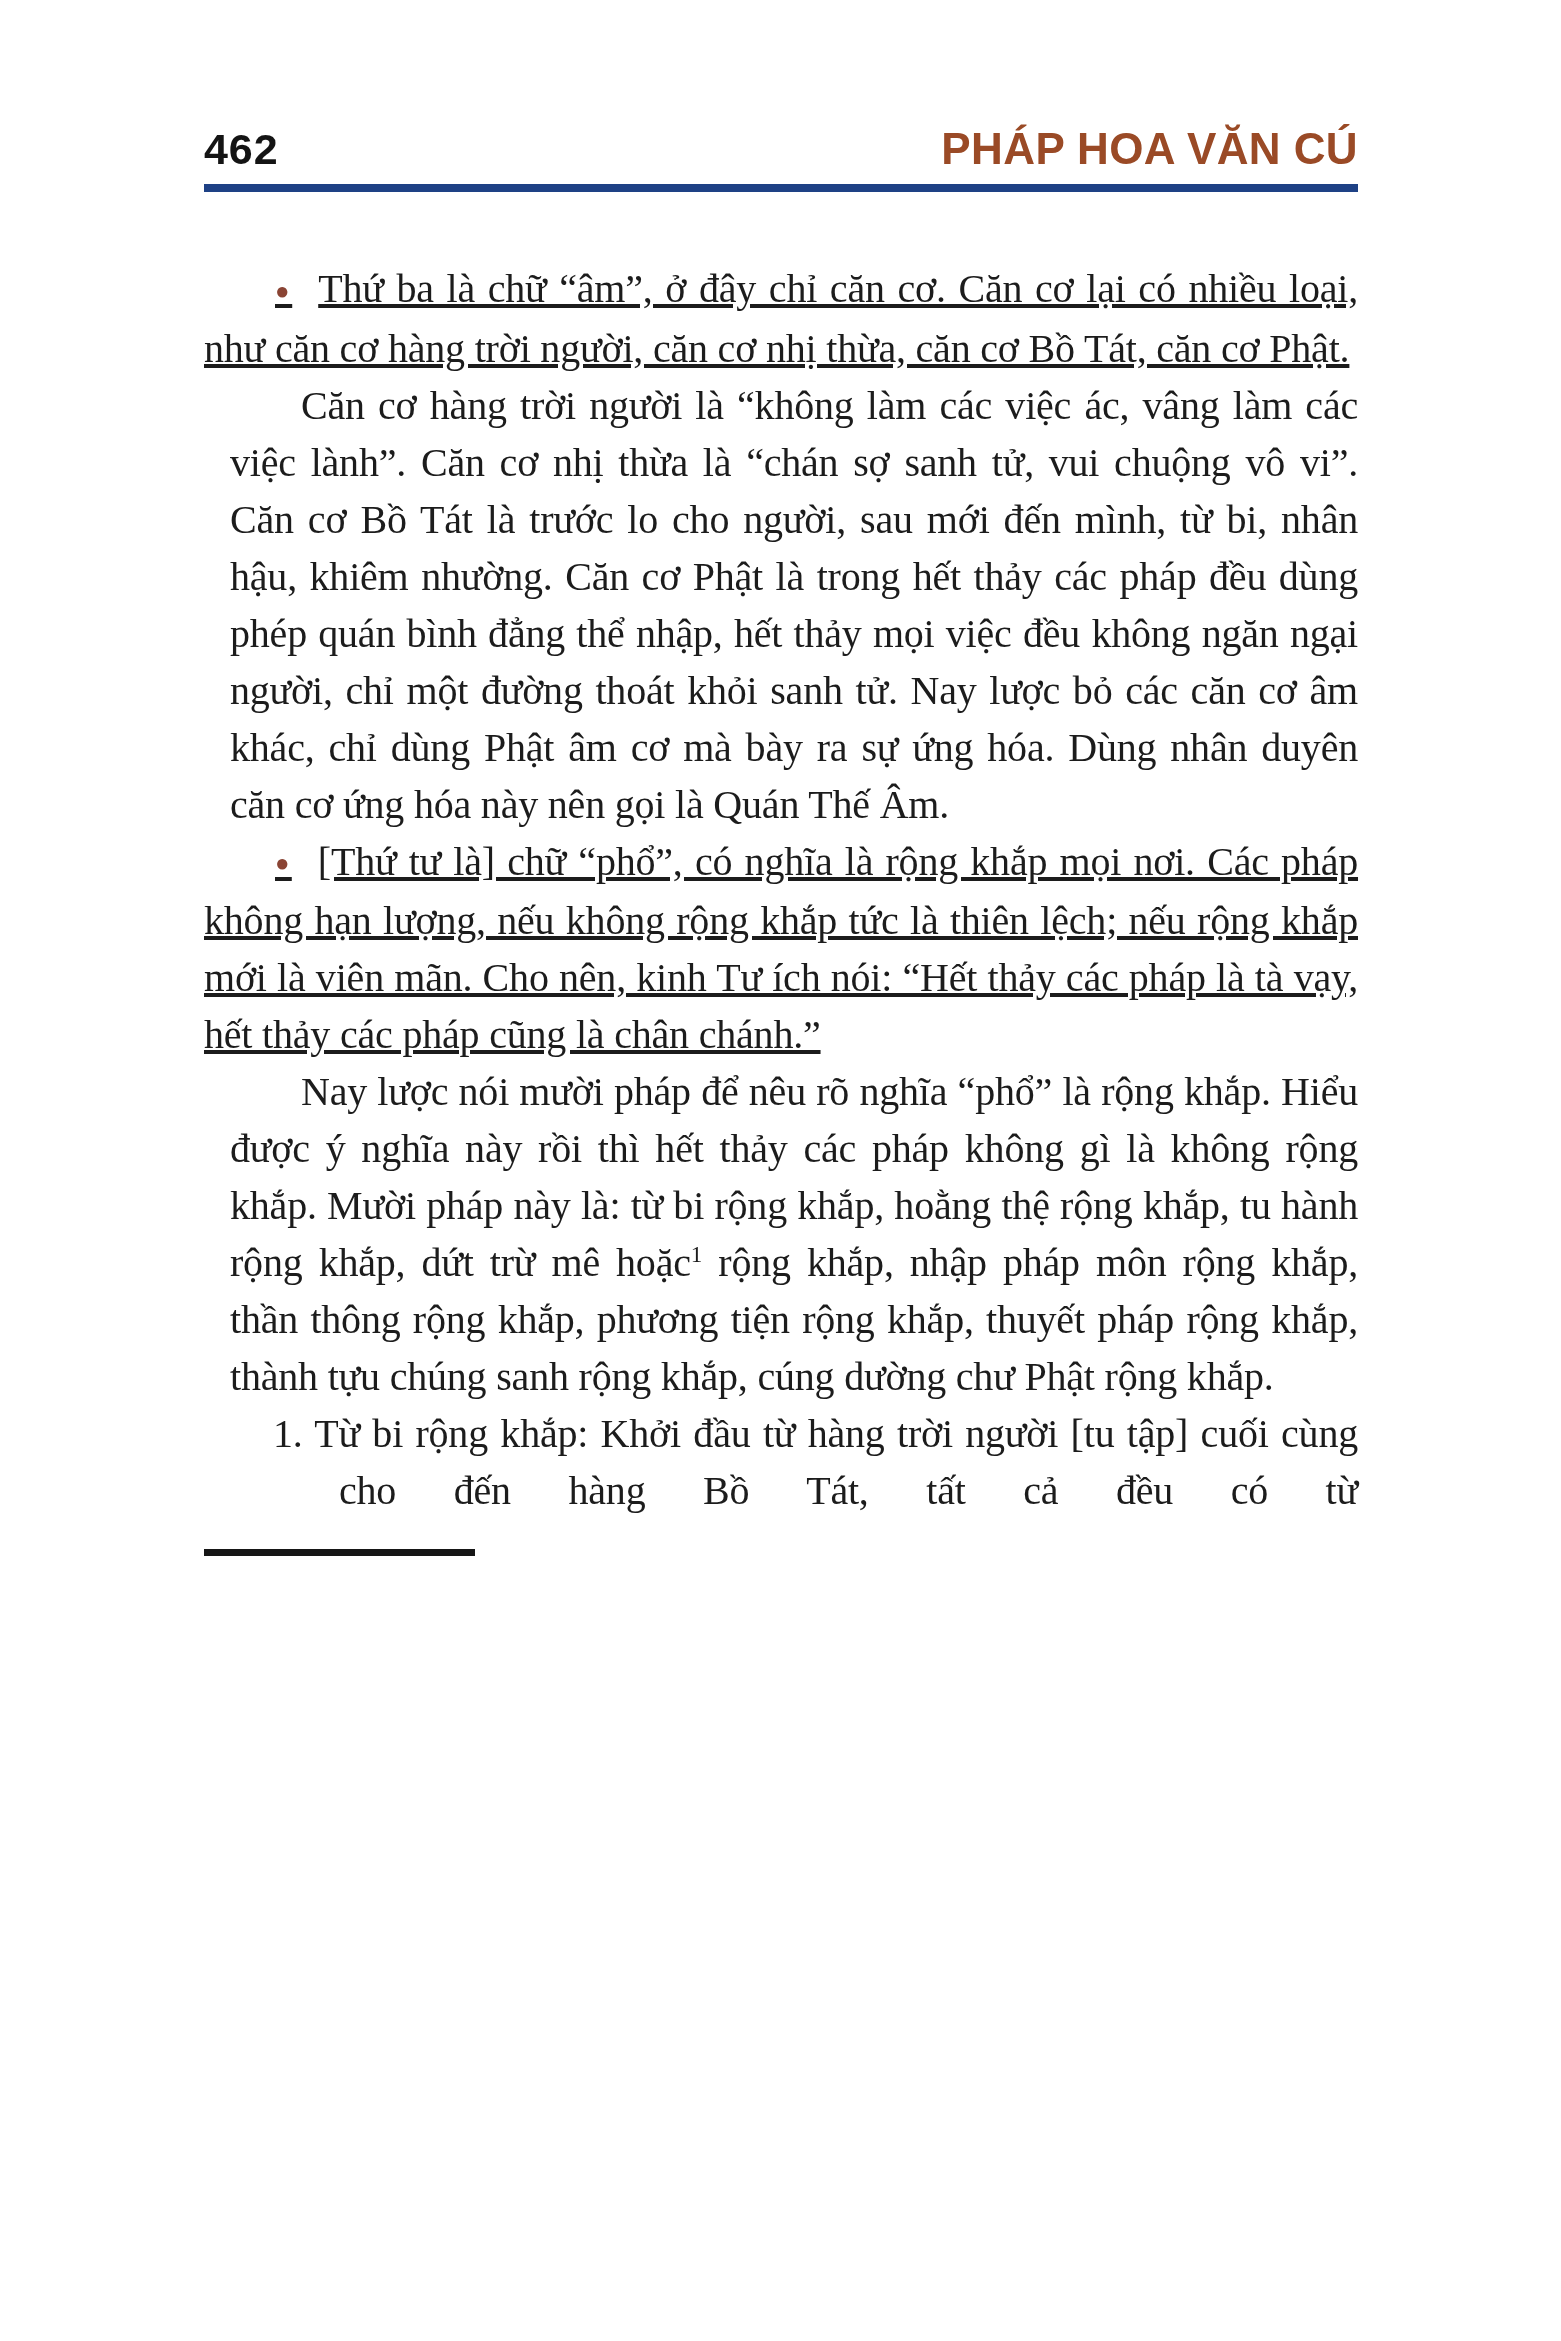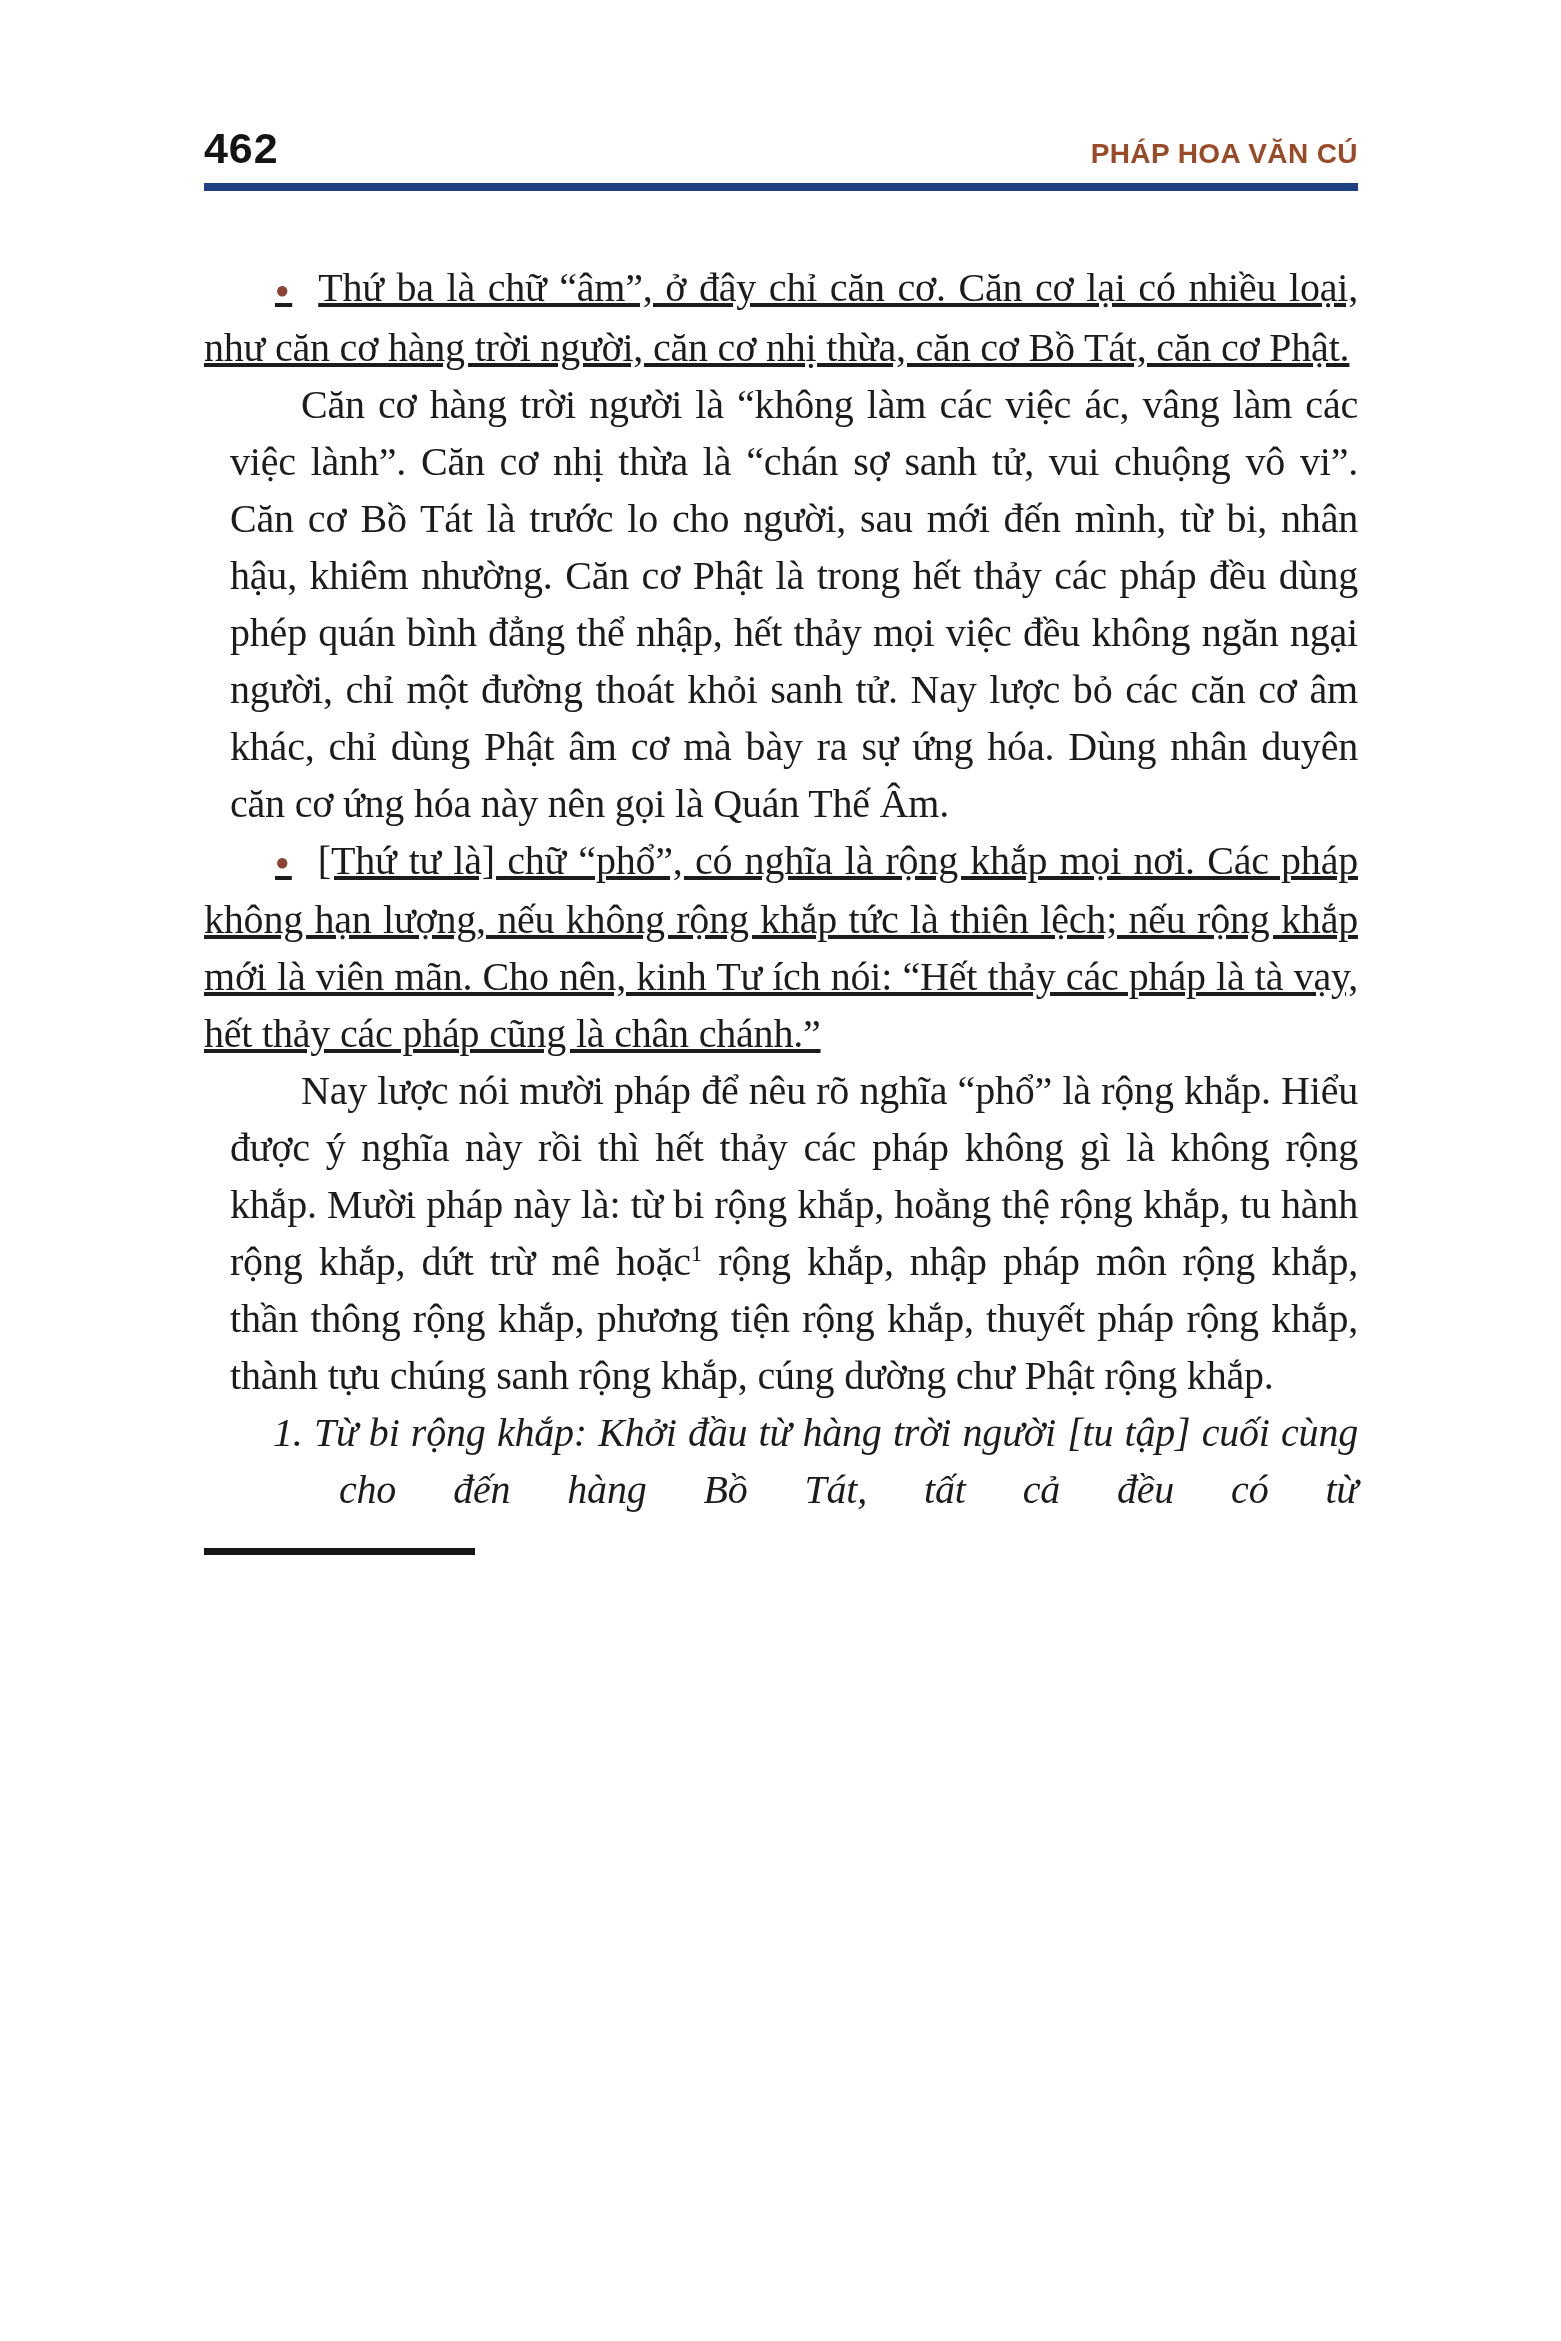--- a/index.html
+++ b/index.html
@@ -12,21 +12,21 @@
   .page { position: relative; width: 1561px; height: 2072px; overflow: hidden; background: #fff; }
   .content { position: absolute; left: 204px; top: 0; width: 1154px; }
 
   .page-header {
     display: flex; justify-content: space-between; align-items: baseline;
     margin-top: 124px;
     font-family: "Liberation Sans", "DejaVu Sans", sans-serif;
     font-weight: bold;
   }
   .page-number { font-size: 43px; color: #141414; letter-spacing: 0.9px; }
-  .running-title { font-size: 28px; color: var(--running-title, #9a4a26); letter-spacing: 0.4px; }
+  .running-title { font-size: 44px; color: var(--running-title, #9a4a26); letter-spacing: 0.4px; }
 
   .header-rule { height: 7.8px; background: var(--header-rule, #1e4185); margin-top: 10.4px; }
 
   .body-text {
     margin-top: 68px;
     font-size: 40px;
     line-height: 57px;
     text-align: justify;
     letter-spacing: -0.2px;
   }
@@ -36,21 +36,20 @@
   .bullet {
     color: var(--bullet, #8a4434);
     font-size: 0.60em;
     margin-right: 26px;
     vertical-align: 0.14em;
   }
   .para.numbered {
     padding-left: 135px;
     text-indent: -66px;
     text-align-last: justify;
-    font-style: italic;
   }
   sup.fn-ref { font-size: 58%; line-height: 0; vertical-align: super; }
 
   .footnote-area { margin-top: 29.5px; }
   .footnote-rule { width: 271px; height: 7px; background: #161616; }
   .footnote {
     margin: 21px 0 0 0;
     font-family: "Liberation Sans", "DejaVu Sans", sans-serif;
     font-size: 32px;
     line-height: 47px;

